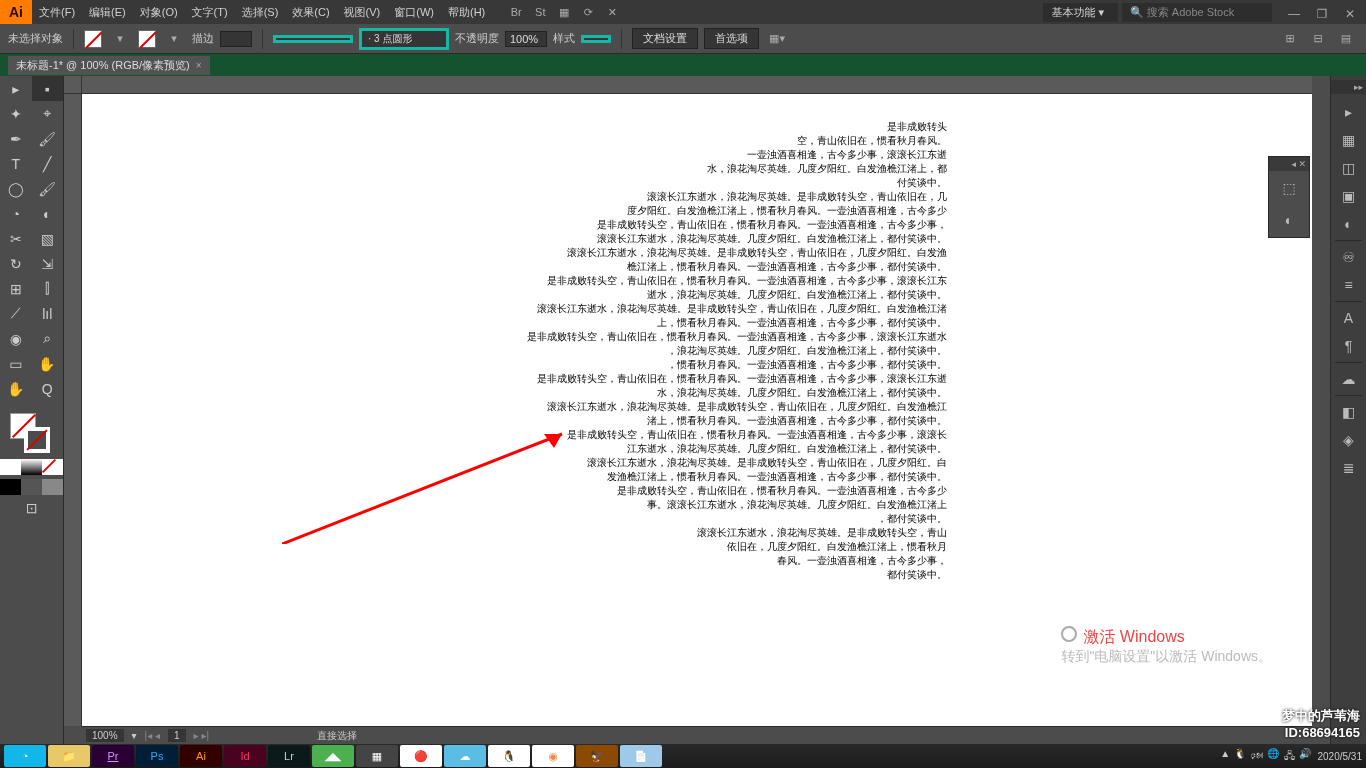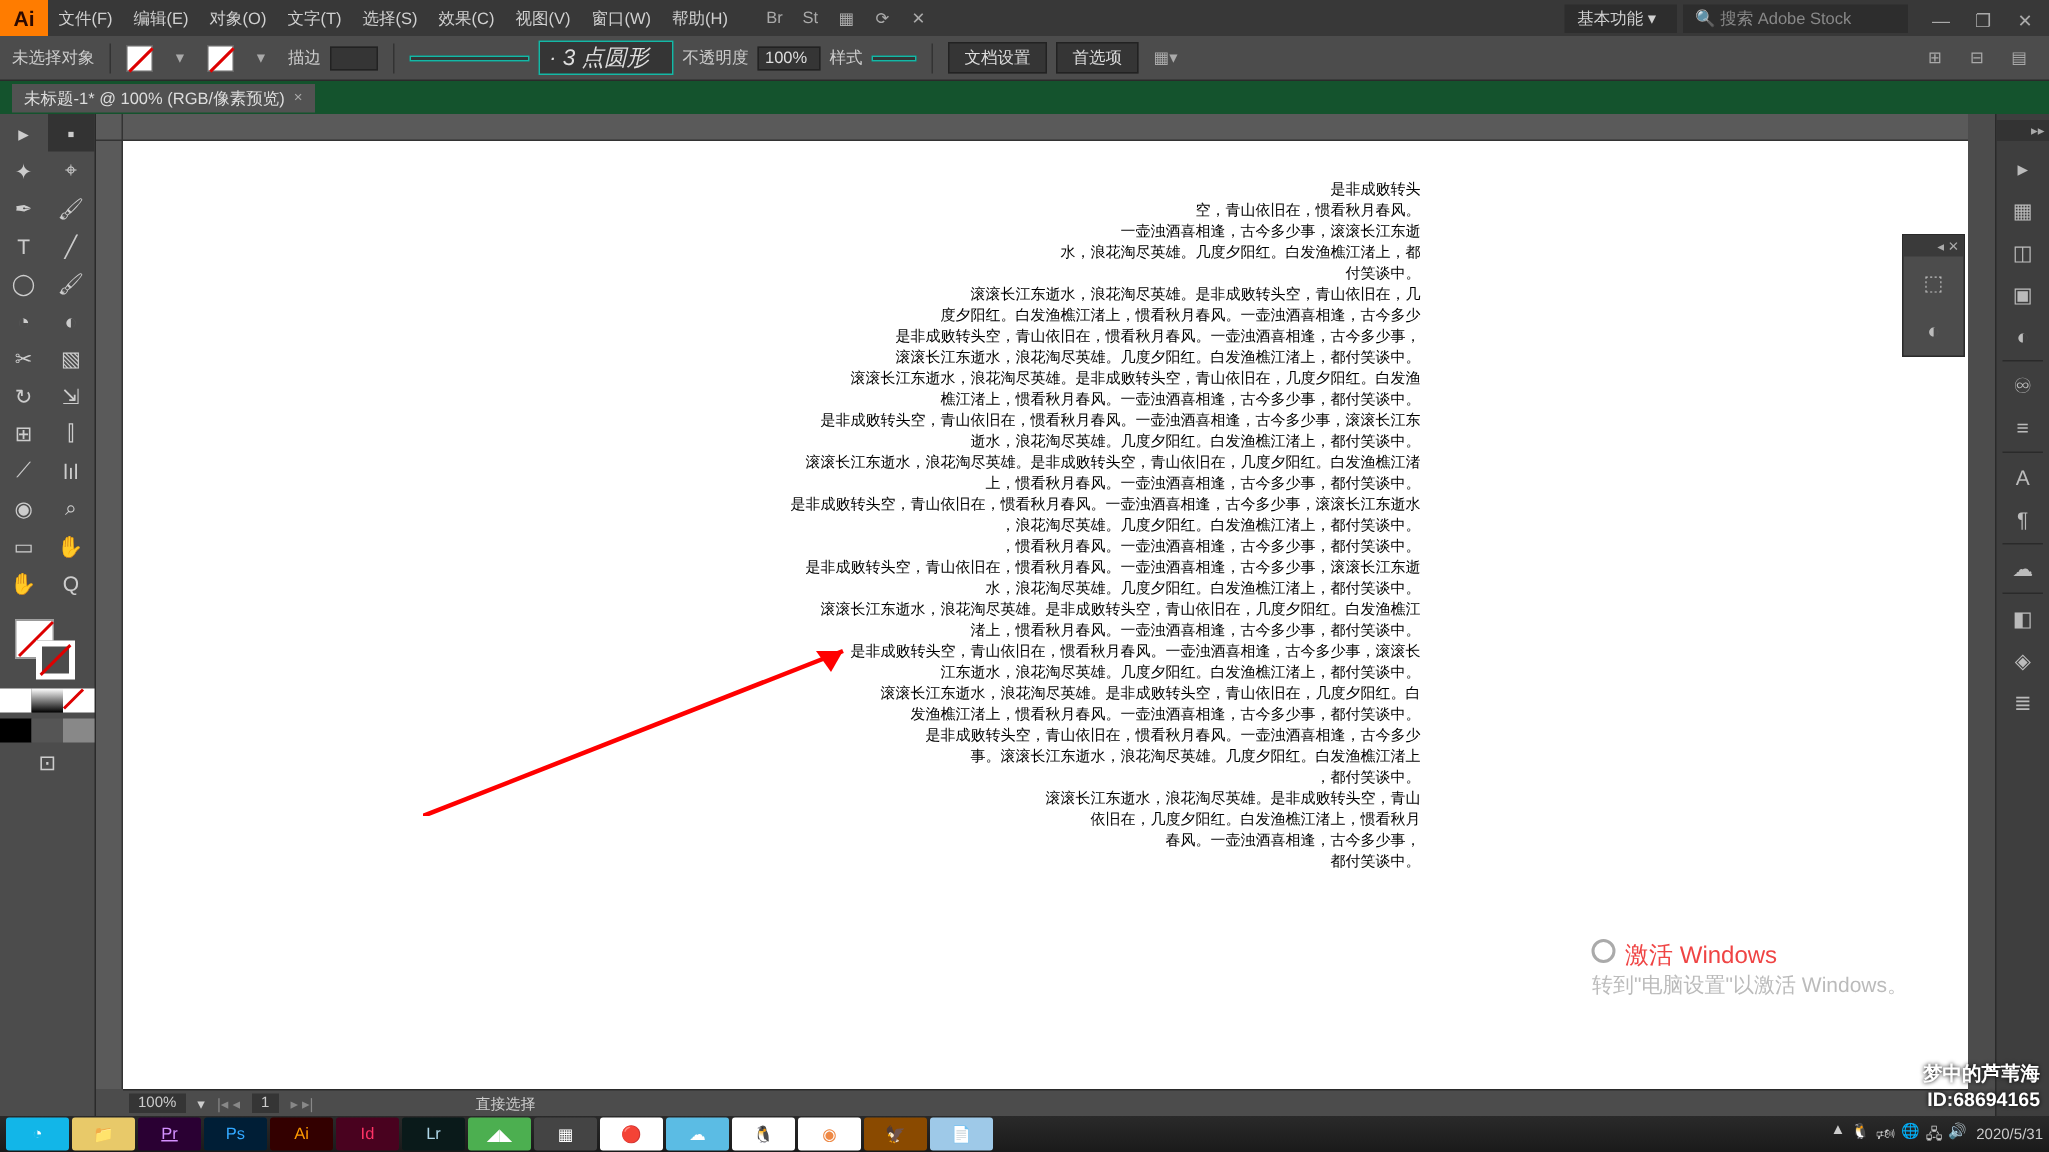--- a/index.html
+++ b/index.html
@@ -14,21 +14,21 @@
 .search-stock { background: #2d2d2d; padding: 2px 8px; font-size: 11px; width: 150px; color: #888; }
 .win-btns { display: flex; gap: 12px; margin-left: 10px; }
 .win-btn { width: 16px; height: 16px; color: #aaa; cursor: pointer; font-size: 12px; display: flex; align-items: center; justify-content: center; }
 
 .control-bar { height: 30px; background: #4c4c4c; border-bottom: 1px solid #2a2a2a; display: flex; align-items: center; padding: 0 8px; gap: 6px; font-size: 11px; }
 .ctrl-label { color: #ccc; }
 .swatch { width: 18px; height: 18px; background: #fff; border: 1px solid #666; position: relative; }
 .swatch.nofill::after { content: ""; position: absolute; width: 22px; height: 2px; background: #d00; transform: rotate(-45deg); top: 8px; left: -2px; }
 .ctrl-sep { width: 1px; height: 20px; background: #333; margin: 0 4px; }
 .ctrl-input { background: #353535; border: 1px solid #222; color: #ddd; padding: 1px 4px; font-size: 11px; }
-.ctrl-dd { background: #353535; border: 1px solid #14b8a6; color: #ddd; padding: 1px 14px 1px 6px; font-size: 15px; cursor: pointer; font-style: italic; }
+.ctrl-dd { background: #353535; border: 3px solid #14b8a6; color: #ddd; padding: 1px 14px 1px 6px; font-size: 10px; cursor: pointer; }
 .ctrl-btn2 { background: #353535; border: 1px solid #222; color: #ddd; padding: 2px 10px; font-size: 11px; cursor: pointer; }
 
 .tab-bar { height: 22px; background: #14532d; display: flex; align-items: center; padding-left: 8px; }
 .doc-tab { background: #525252; padding: 2px 8px; font-size: 11px; color: #ddd; display: flex; align-items: center; gap: 6px; }
 .tab-close { cursor: pointer; color: #aaa; font-size: 10px; }
 
 .workspace { position: absolute; top: 76px; bottom: 24px; left: 0; right: 0; display: flex; }
 
 .left-tools { width: 64px; background: #4c4c4c; border-right: 1px solid #2a2a2a; display: flex; flex-direction: column; }
 .tool-grid { display: grid; grid-template-columns: 1fr 1fr; }

